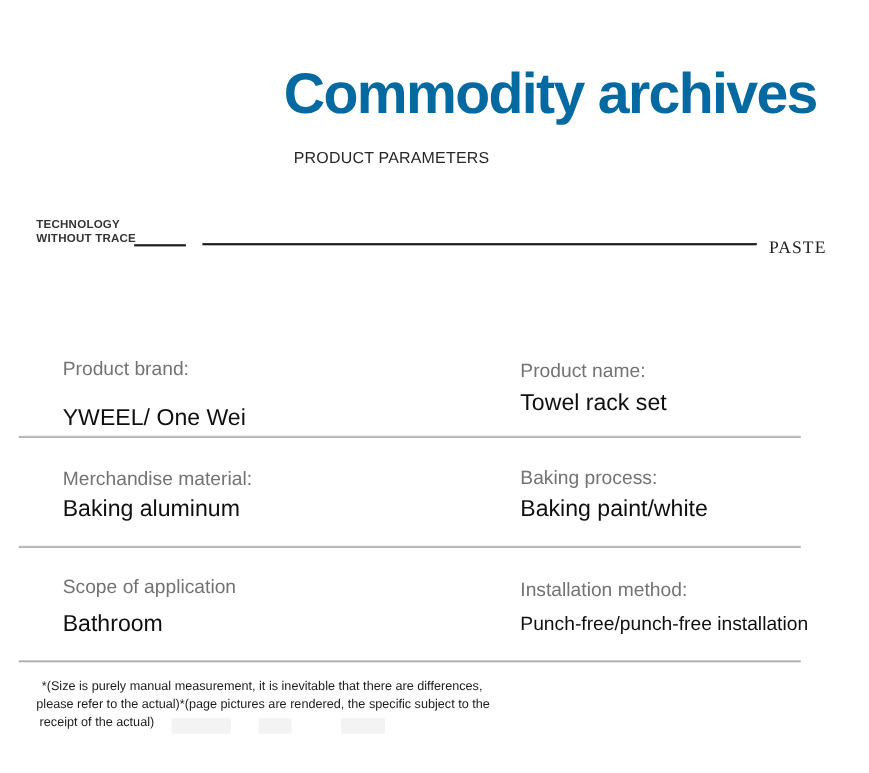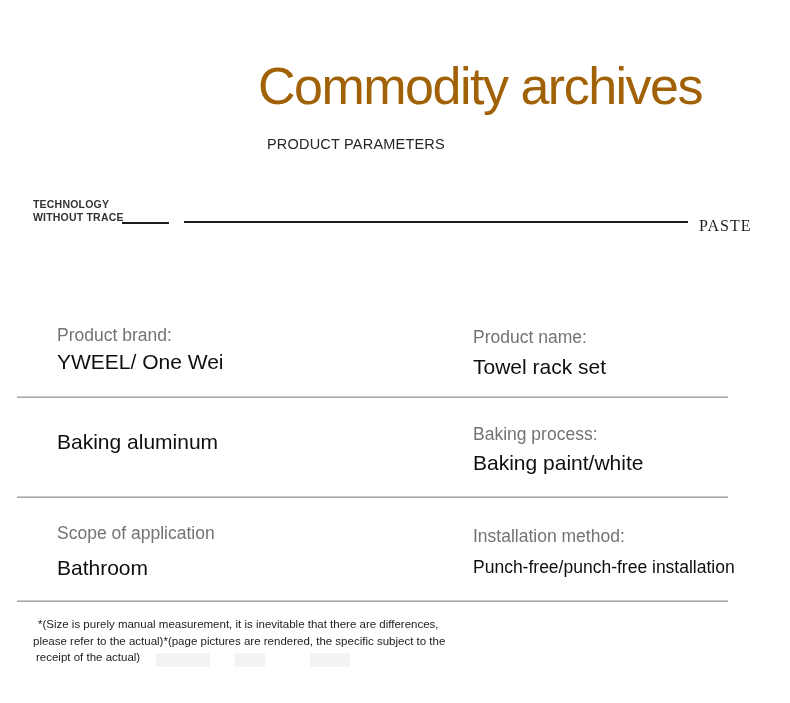--- a/index.html
+++ b/index.html
@@ -11,22 +11,22 @@
     font-family: "Liberation Sans", sans-serif;
     color: #1a1a1a;
     overflow: hidden;
   }
   .title {
     position: absolute;
     left: 258px;
     top: 56px;
     font-size: 52px;
     letter-spacing: -1.5px;
-    font-weight: 400;
-    color: #a16207;
+    font-weight: 700;
+    color: #0369a1;
     white-space: nowrap;
   }
   .subtitle {
     position: absolute;
     left: 267px;
     top: 136px;
     font-size: 14.5px;
     letter-spacing: 0.2px;
     color: #262626;
     white-space: nowrap;
@@ -64,21 +64,21 @@
     font-size: 21px;
     line-height: 27px;
     color: #0f0f0f;
   }
   .cell-r1c1 { left: 57px;  top: 325px; }
   .cell-r1c2 { left: 473px; top: 327px; }
   .cell-r2c1 { left: 57px;  top: 425px; }
   .cell-r2c2 { left: 473px; top: 424px; }
   .cell-r3c1 { left: 57px;  top: 523px; }
   .cell-r3c2 { left: 473px; top: 526px; }
-  .cell-r1c1 .value { margin-top: 2px; }
+  .cell-r1c1 .value { margin-top: 20px; }
   .cell-r1c2 .value { margin-top: 5px; }
   .cell-r2c1 .value { margin-top: 3px; }
   .cell-r2c2 .value { margin-top: 4px; }
   .cell-r3c1 .value { margin-top: 10px; }
   .cell-r3c2 .value { margin-top: 9px; font-size: 17.5px; line-height: 23px; }
   .divider {
     position: absolute;
     left: 17px;
     width: 711px;
     height: 2px;
@@ -133,20 +133,21 @@
   </div>
 
   <div class="cell cell-r1c2">
     <div class="label">Product name:</div>
     <div class="value">Towel rack set</div>
   </div>
 
   <div class="divider divider-1"></div>
 
   <div class="cell cell-r2c1">
+    <div class="label">Merchandise material:</div>
     <div class="value">Baking aluminum</div>
   </div>
 
   <div class="cell cell-r2c2">
     <div class="label">Baking process:</div>
     <div class="value">Baking paint/white</div>
   </div>
 
   <div class="divider divider-2"></div>
 

